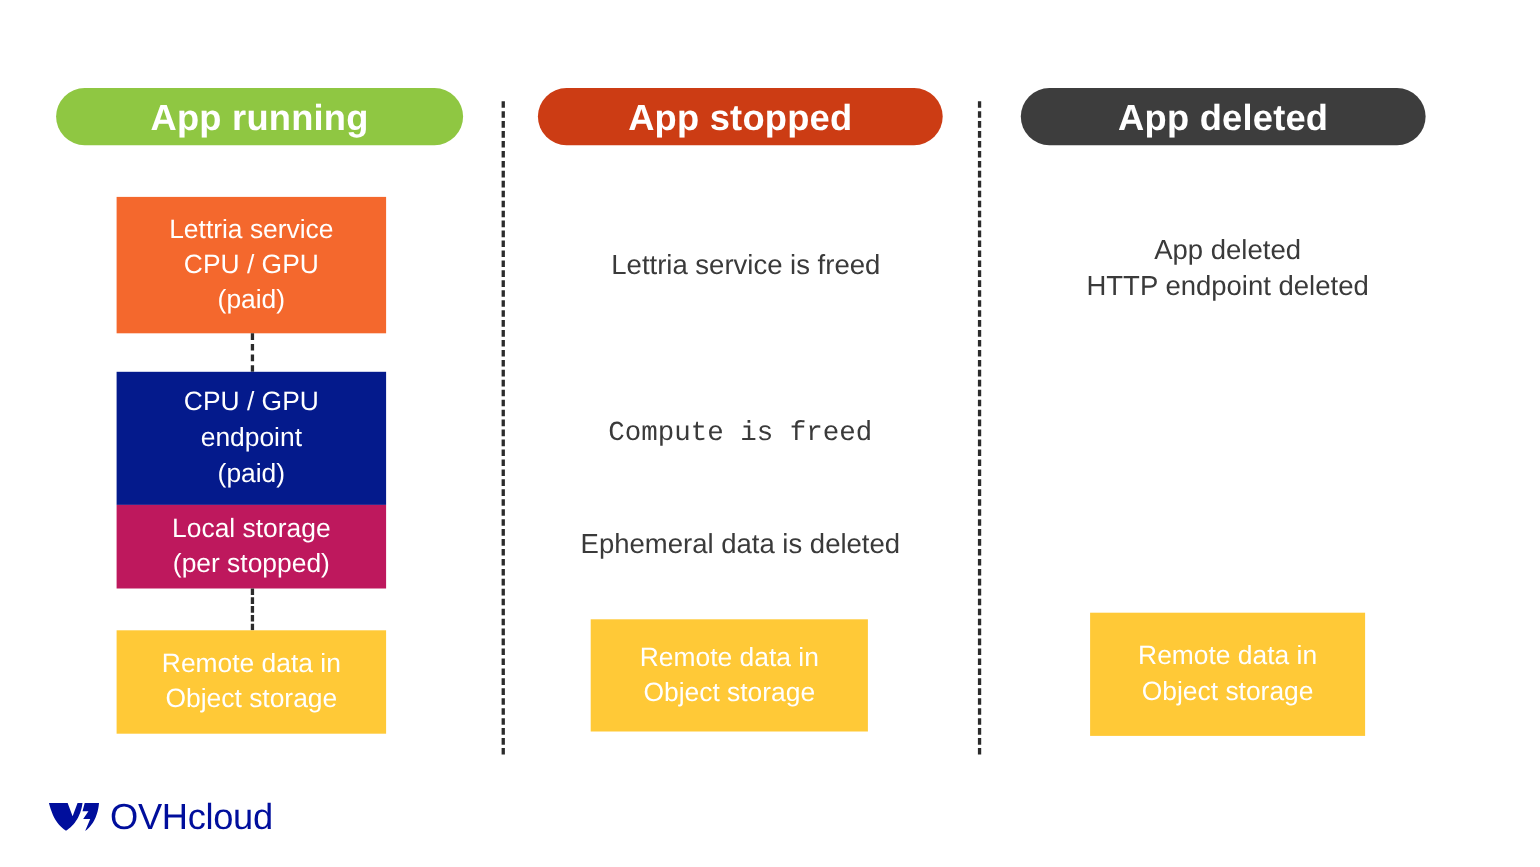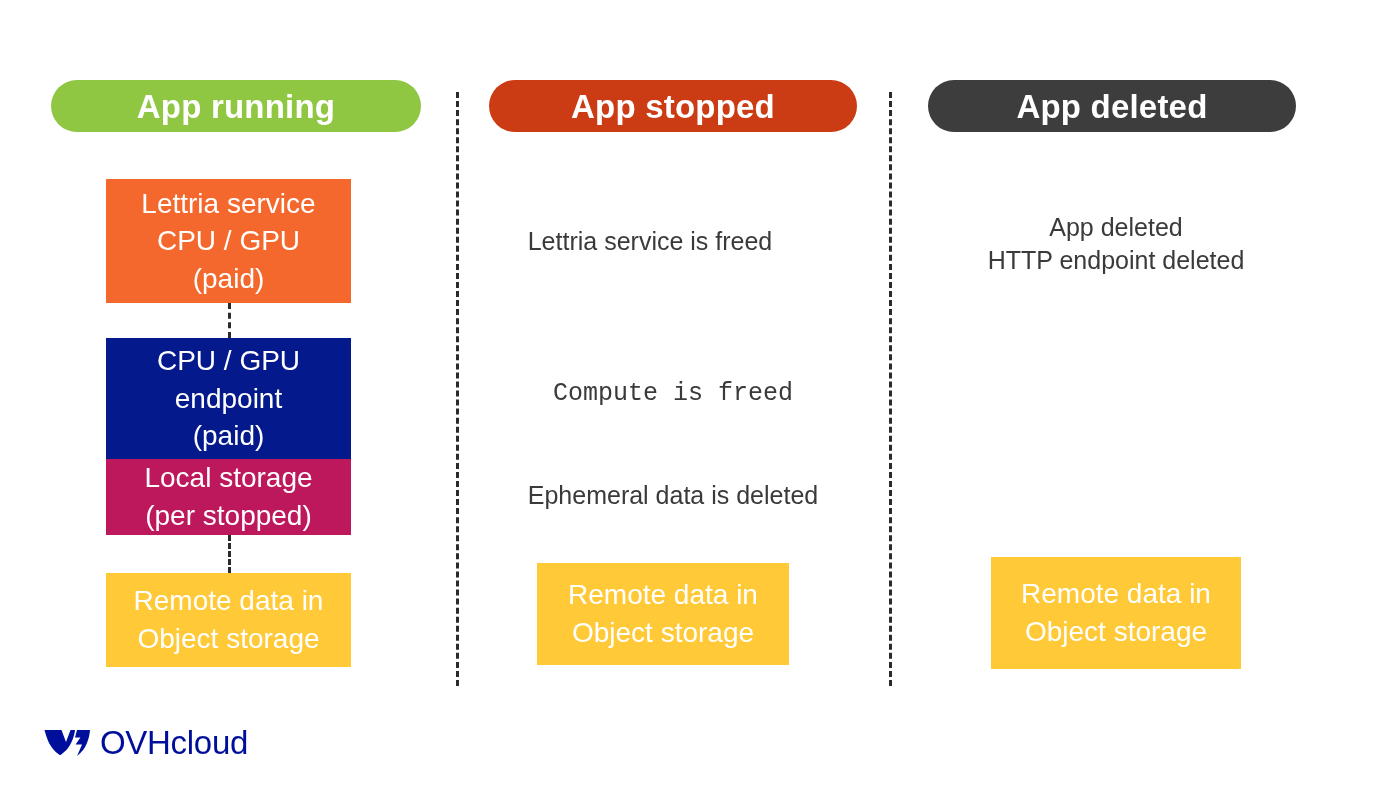--- a/index.html
+++ b/index.html
@@ -39,21 +39,21 @@
   .pill-deleted { left: 928px; top: 80px; width: 368px; height: 52px; }
 
   
   .box {
     position: absolute;
     display: flex;
     flex-direction: column;
     align-items: center;
     justify-content: center;
     color: #ffffff;
-    font-size: 28px;
+    font-size: 24px;
     line-height: 1.34;
     text-align: center;
   }
   .box .ln { display: block; }
 
   .box-lettria  { left: 106px; top: 179px; width: 245px; height: 124px; }
   .box-cpu      { left: 106px; top: 338px; width: 245px; height: 121px; }
   .box-local    { left: 106px; top: 459px; width: 245px; height: 76px;  }
   .box-remote-1 { left: 106px; top: 573px; width: 245px; height: 94px;  }
   .box-remote-2 { left: 537px; top: 563px; width: 252px; height: 102px; }
@@ -81,21 +81,21 @@
 
   
   .note {
     position: absolute;
     text-align: center;
     color: #3a3a3a;
     font-size: 25px;
     line-height: 1.32;
     white-space: pre-line;
   }
-  .note-lettria-freed  { left: 450px; top: 225px; width: 400px; }
+  .note-lettria-freed  { left: 478px; top: 225px; width: 400px; }
   .note-compute-freed  { left: 473px; top: 377px; width: 400px; font-family: Liberation Mono, monospace; }
   .note-ephemeral      { left: 473px; top: 479px; width: 400px; }
   .note-app-deleted    { left: 916px; top: 211px; width: 400px; }
 
   
   .logo {
     position: absolute;
     left: 44px;
     top: 726px;
     display: flex;

